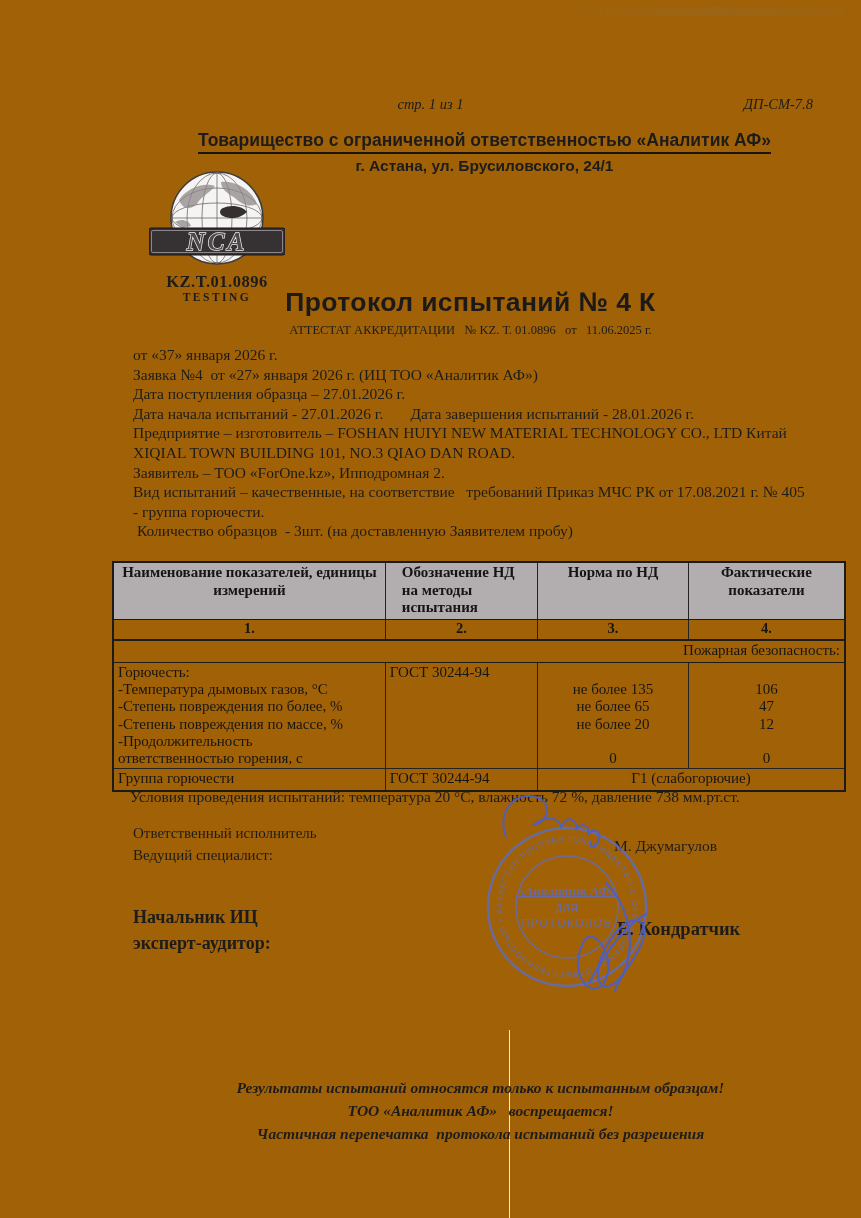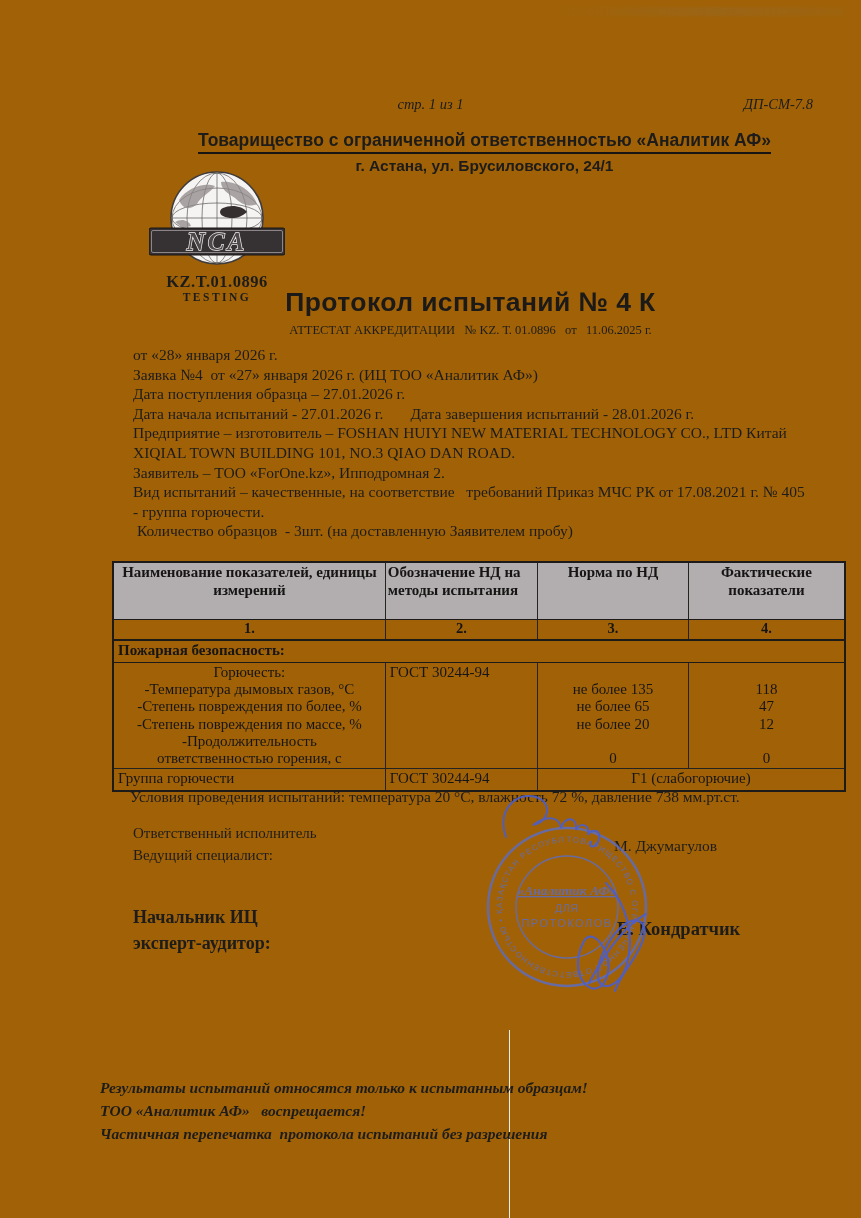--- a/index.html
+++ b/index.html
@@ -33,41 +33,41 @@
 
   .body-text{position:absolute;top:345px;left:133px;width:712px;font-size:15.5px;line-height:19.6px;}
   .body-line{white-space:pre-wrap;min-height:19.6px;}
 
   table.results{position:absolute;top:561px;left:112px;width:734px;border-collapse:collapse;
     font-size:15px;color:#161514;}
   table.results td, table.results th{border:1.2px solid #242322;padding:1px 4px;vertical-align:top;}
   table.results{border:2.2px solid #1c1b1a;}
   tr.head-row th{background:#b2adaf;font-weight:bold;text-align:center;height:54px;
     font-size:15px;line-height:17.5px;border-bottom:1.6px solid #1c1b1a;}
-  tr.head-row th.left-pad{text-align:left;padding-left:2px;}
+  tr.head-row th.left-pad{text-align:left;padding-left:16px;}
   tr.num-row td{text-align:center;font-size:14.5px;height:19px;padding:0;
     border-bottom:2px solid #1c1b1a;font-weight:bold;}
-  tr.section-row td{font-weight:bold;height:19px;border-bottom:1.4px solid #1c1b1a;}
+  tr.section-row td{font-weight:normal;height:19px;border-bottom:1.4px solid #1c1b1a;text-align:right;}
   tr.main-row td{height:103px;}
-  .tline{min-height:17.2px;line-height:17.2px;white-space:nowrap;text-align:center;}
+  .tline{min-height:17.2px;line-height:17.2px;white-space:nowrap;}
   td.c{text-align:center;}
   tr.group-row td{height:19px;}
   tr.group-row td.c{text-align:center;}
   .method-cell{padding-left:8px;border-radius:24px;}
 
   .conditions{position:absolute;top:788px;left:130px;font-size:15.5px;white-space:pre-wrap;}
 
   .sig-exec-labels{position:absolute;top:822px;left:133px;font-size:15px;line-height:22px;}
   .sig-exec-name{position:absolute;top:837px;left:614px;font-size:15.5px;}
   .sig-head-labels{position:absolute;top:904px;left:133px;font-size:18px;font-weight:bold;line-height:26px;}
   .sig-head-name{position:absolute;top:919px;left:617px;font-size:18.5px;font-weight:bold;}
 
   .stamp-svg{position:absolute;left:438px;top:775px;}
 
-  .footer{position:absolute;top:1076px;left:100px;right:0;
+  .footer{position:absolute;top:1076px;left:100px;right:0;text-align:center;
     font-style:italic;font-weight:600;font-size:15.5px;line-height:23px;}
   .footer div{white-space:pre-wrap;}
 </style>
 </head>
 <body>
 
 <div class="page">
 
   <div class="smudge-top"></div>
   <div class="crease"></div>
@@ -109,21 +109,21 @@
     <div class="logo-acc">KZ.T.01.0896</div>
     <div class="logo-scope">TESTING</div>
   </div>
 
   <div class="title-block">
     <div class="doc-title">Протокол испытаний № 4 К</div>
     <div class="accred-line">АТТЕСТАТ АККРЕДИТАЦИИ   № KZ. Т. 01.0896   от   11.06.2025 г.</div>
   </div>
 
   <div class="body-text">
-    <div class="body-line">от «28» января 2026 г.</div>
+    <div class="body-line">от «37» января 2026 г.</div>
     <div class="body-line">Заявка №4  от «27» января 2026 г. (ИЦ ТОО «Аналитик АФ»)</div>
     <div class="body-line">Дата поступления образца – 27.01.2026 г.</div>
     <div class="body-line">Дата начала испытаний - 27.01.2026 г.       Дата завершения испытаний - 28.01.2026 г.</div>
     <div class="body-line">Предприятие – изготовитель – FOSHAN HUIYI NEW MATERIAL TECHNOLOGY CO., LTD Китай</div>
     <div class="body-line">XIQIAL TOWN BUILDING 101, NO.3 QIAO DAN ROAD.</div>
     <div class="body-line">Заявитель – ТОО «ForOne.kz», Ипподромная 2.</div>
     <div class="body-line">Вид испытаний – качественные, на соответствие   требований Приказ МЧС РК от 17.08.2021 г. № 405</div>
     <div class="body-line">- группа горючести.</div>
     <div class="body-line"> Количество образцов  - 3шт. (на доставленную Заявителем пробу)</div>
   </div>
@@ -164,21 +164,21 @@
         <td class="c">
           <div class="tline"></div>
           <div class="tline">не более 135</div>
           <div class="tline">не более 65</div>
           <div class="tline">не более 20</div>
           <div class="tline"></div>
           <div class="tline">0</div>
         </td>
         <td class="c">
           <div class="tline"></div>
-          <div class="tline">118</div>
+          <div class="tline">106</div>
           <div class="tline">47</div>
           <div class="tline">12</div>
           <div class="tline"></div>
           <div class="tline">0</div>
         </td>
       </tr>
       <tr class="group-row">
         <td>Группа горючести</td>
         <td class="method-cell">ГОСТ 30244-94</td>
         <td class="c" colspan="2">Г1 (слабогорючие)</td>

